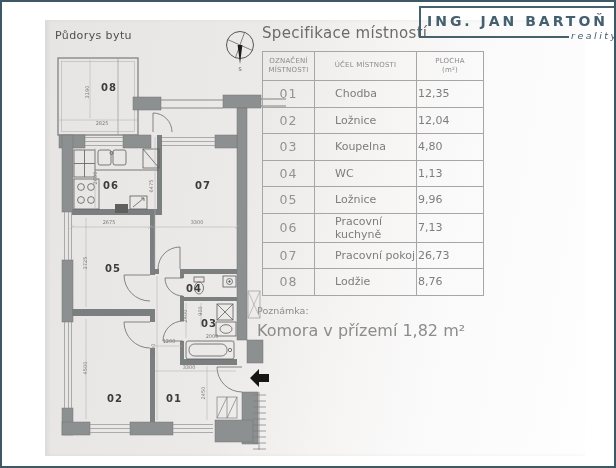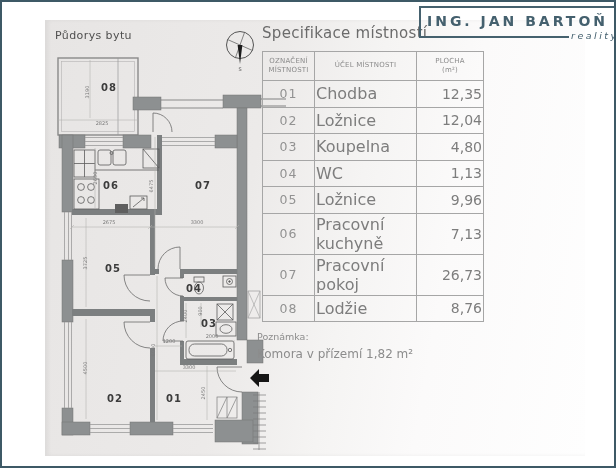--- a/index.html
+++ b/index.html
@@ -17,24 +17,24 @@
   .dim{font-size:5px;fill:#7a7a7a;text-anchor:middle}
   .cmp{font-size:5px;fill:#555;text-anchor:middle}
   
   .spec{position:absolute;left:262px;top:24px;width:250px}
   .spec-title{font-size:15px;color:#6b6b6b;font-weight:400;letter-spacing:.3px;margin:0 0 9px 0}
   table.spec-table{border-collapse:collapse;table-layout:fixed;width:221px}
   .spec-table th,.spec-table td{border:1px solid #a6a6a6;box-sizing:border-box}
   .spec-table thead th{font-size:7px;font-weight:400;color:#8b8b8b;line-height:1.3;padding:3px 1px;height:29px;letter-spacing:.2px}
   .spec-table tbody td{height:26.5px;color:#7d7d7d}
   .spec-table tbody td:nth-child(1){font-size:12.5px;text-align:center;color:#929292;letter-spacing:1px}
-  .spec-table tbody td:nth-child(2){font-size:16px;padding-left:1px}
-  .spec-table tbody td:nth-child(3){font-size:14px;text-align:right}
+  .spec-table tbody td:nth-child(2){font-size:11px;padding-left:20px}
+  .spec-table tbody td:nth-child(3){font-size:11px;text-align:left}
   .note-label{font-size:9.5px;color:#8c8c8c;margin:9px 0 0 -5px}
-  .note-text{font-size:12px;color:#8c8c8c;margin:5px 0 0 -5px}
+  .note-text{font-size:16px;color:#8c8c8c;margin:5px 0 0 -5px}
   
   .logo-box{position:absolute;left:419px;top:6px;width:197px;height:30px;border:2px solid #45616e;border-bottom:none;
             box-sizing:border-box;text-align:center;line-height:27px;font-size:14px;font-weight:bold;
             letter-spacing:3px;color:#44606e;white-space:nowrap}
   .logo-underline{position:absolute;left:419px;top:36px;width:150px;height:0;border-top:2px solid #45616e}
   .logo-reality{position:absolute;left:571px;top:30px;font-size:9.5px;font-style:italic;letter-spacing:2.5px;color:#44606e}
 </style>
 </head>
 <body>
 

